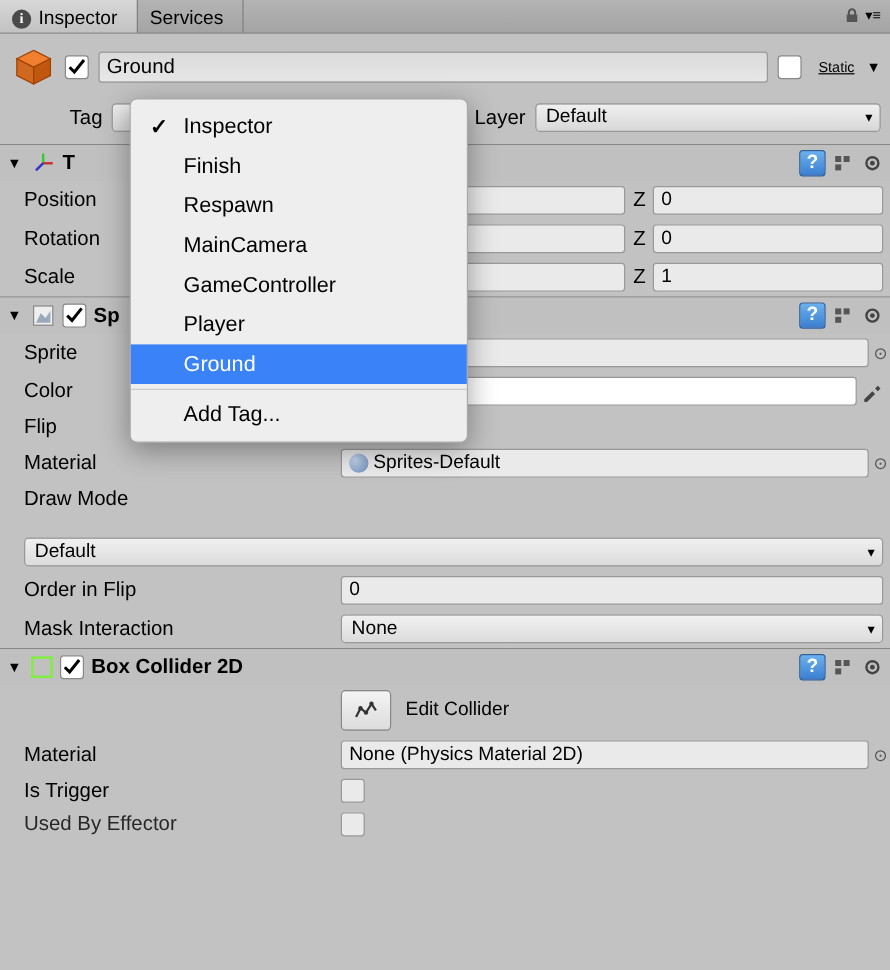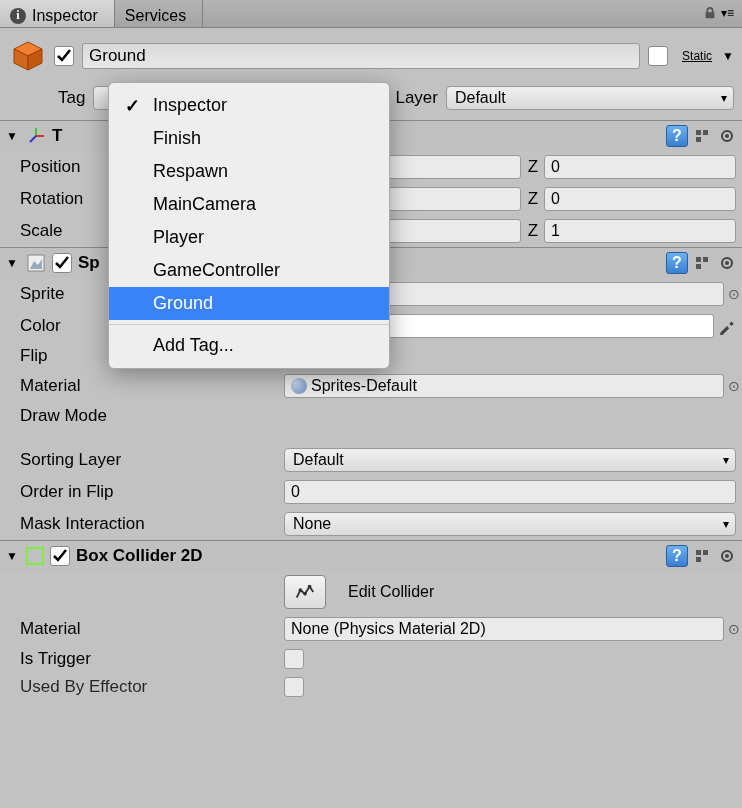--- a/index.html
+++ b/index.html
@@ -227,21 +227,20 @@
       <span class="ball-icon"></span>
       <span>Sprites-Default</span>
     </div>
     <span class="right-edge-dot">⊙</span>
   </div>
   <div class="prop-row">
     <span class="prop-label">Draw Mode</span>
   </div>
   <div style="height:14px"></div>
   <div class="prop-row">
-    <span class="prop-label">Sorting Layer</span>
     <div class="wide-dropdown">
       <span>Default</span>
     </div>
   </div>
   <div class="prop-row">
     <span class="prop-label">Order in Flip</span>
     <input class="num-input" style="flex: 1 1 0%;" value="0">
   </div>
   <div class="prop-row">
     <span class="prop-label">Mask Interaction</span>
@@ -281,21 +280,21 @@
   <div class="prop-row">
     <span class="prop-label"></span>
     <span class="edit-btn">
       <svg viewBox="0 0 24 24" width="22" height="22">
           <polyline points="3,18 7,10 12,14 17,6 21,12" fill="none" stroke="#333" stroke-width="2"></polyline>
           <circle cx="7" cy="10" r="2" fill="#333"></circle>
           <circle cx="12" cy="14" r="2" fill="#333"></circle>
           <circle cx="17" cy="6" r="2" fill="#333"></circle>
         </svg>
     </span>
-    <span style="margin-left:18px">Edit Collider</span>
+    <span style="margin-left:8px">Edit Collider</span>
   </div>
   <div class="prop-row">
     <span class="prop-label">Material</span>
     <div class="wide-input">
       <span>None (Physics Material 2D)</span>
     </div>
     <span class="right-edge-dot">⊙</span>
   </div>
   <div class="prop-row">
     <span class="prop-label">Is Trigger</span>
@@ -306,19 +305,19 @@
     <span class="small-check"></span>
   </div>
 </div>
 
 <div class="popup">
   <div id="popup-items">
       <div class="popup-item checked">Inspector</div>
       <div class="popup-item">Finish</div>
       <div class="popup-item">Respawn</div>
       <div class="popup-item">MainCamera</div>
+      <div class="popup-item">GameController</div>
       <div class="popup-item">Player</div>
-      <div class="popup-item">GameController</div>
       <div class="popup-item selected">Ground</div>
     </div>
   <div class="popup-sep"></div>
   <div class="popup-item">Add Tag...</div>
 </div>
 
 </body></html>

